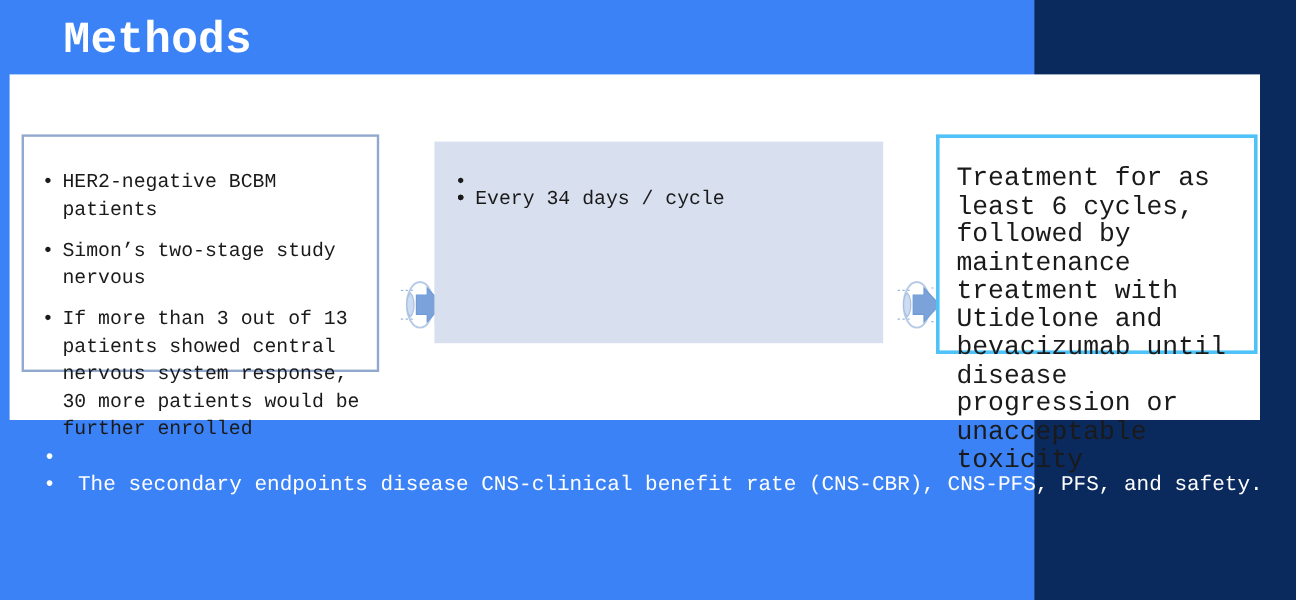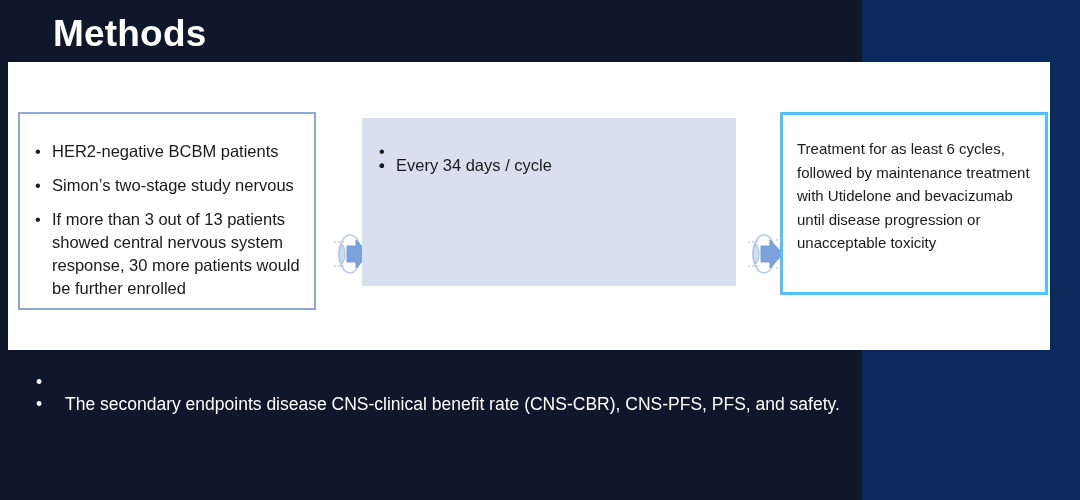--- a/index.html
+++ b/index.html
@@ -13,21 +13,22 @@
     font-family: "Liberation Sans", sans-serif;
     overflow: hidden;
     position: relative;
   }
 
   #slide {
     position: absolute;
     left: 0; top: 0;
     width: 862px;
     height: 500px;
-    background: #0f172a;
+    background: #3b82f6;
+    font-family: Liberation Mono, monospace;
   }
 
   
   #slide-title {
     position: absolute;
     left: 53px;
     top: 12px;
     font-size: 37px;
     font-weight: bold;
     color: #ffffff;
@@ -110,21 +111,21 @@
     color: #1a1a1a;
   }
   #box-regimen .box-list li {
     margin-bottom: 14px;
     white-space: nowrap;
   }
 
   .para-text {
     margin: 0;
     padding: 22px 14px 0 14px;
-    font-size: 15px;
+    font-size: 22px;
     line-height: 23.5px;
     color: #1a1a1a;
   }
 
   sup {
     font-size: 0.68em;
     vertical-align: super;
     line-height: 0;
   }
 

